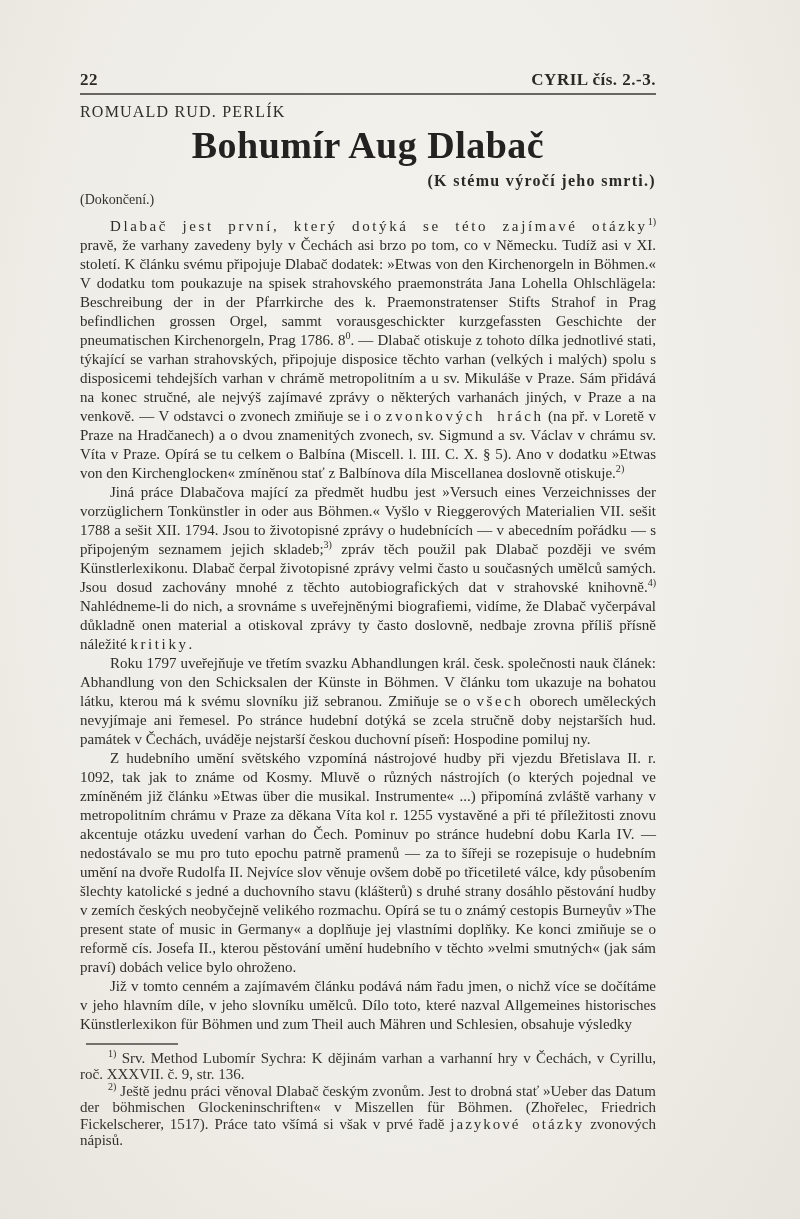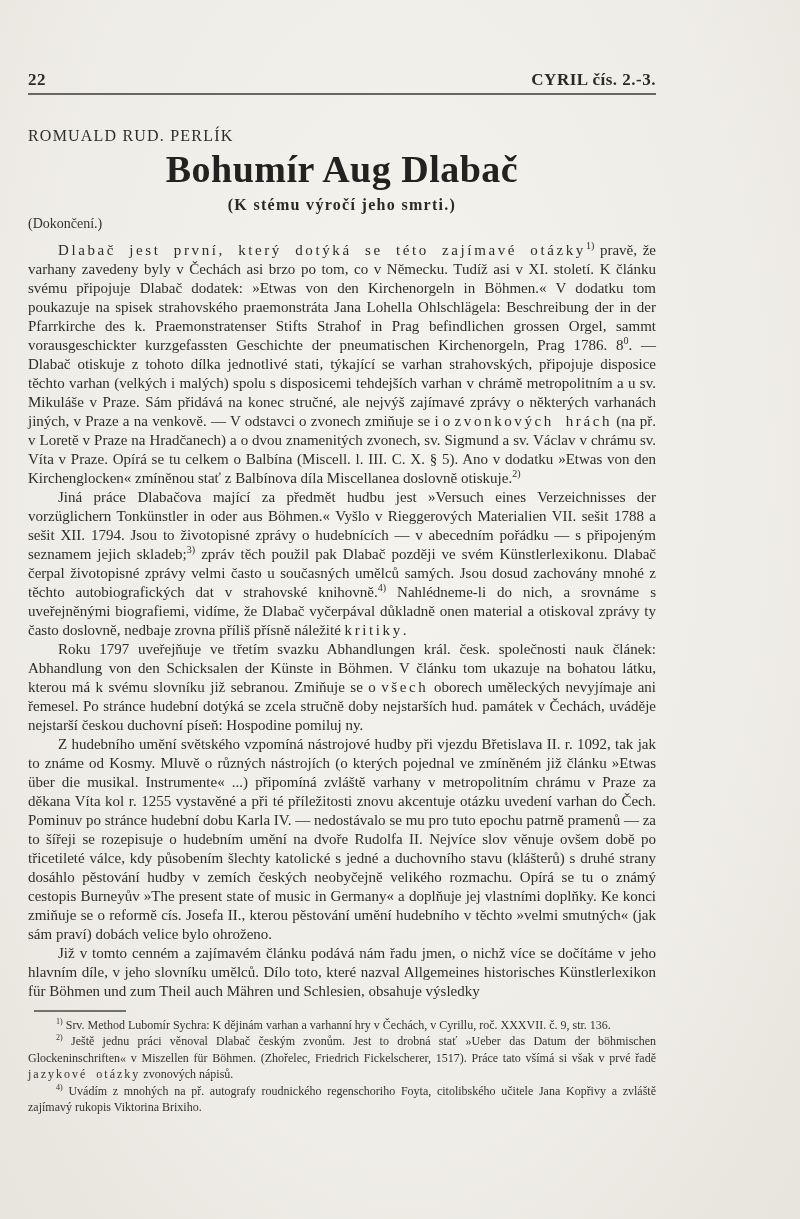--- a/index.html
+++ b/index.html
@@ -13,54 +13,54 @@
     background:
       radial-gradient(ellipse at 50% 38%, #f4f3ee 0%, #efede7 62%, #e6e4dc 100%);
     font-family: "Liberation Serif", "DejaVu Serif", serif;
     color: #2d2c28;
     -webkit-font-smoothing: antialiased;
   }
   .page {
     box-sizing: border-box;
     width: 700px;
     height: 1219px;
-    padding: 70px 44px 0 28px;
+    padding: 70px 44px 0 80px;
   }
   .page-header {
     display: flex;
     justify-content: space-between;
     align-items: baseline;
     font-size: 17px;
     font-weight: bold;
     letter-spacing: 0.5px;
     color: #2b2a26;
   }
   .header-rule {
     border-bottom: 2px solid #514f49;
     margin-top: 3px;
     opacity: 0.85;
   }
   .author {
-    margin-top: 32px;
+    margin-top: 8px;
     font-size: 16px;
     letter-spacing: 1.2px;
     color: #2e2d29;
   }
   .title {
     margin: 4px 0 0 0;
     text-align: center;
     font-size: 38px;
     font-weight: bold;
     letter-spacing: 0.5px;
     color: #232220;
     line-height: 1.1;
   }
   .subtitle {
     margin-top: 5px;
-    text-align: center;
+    text-align: right;
     font-size: 16px;
     font-weight: bold;
     letter-spacing: 1.3px;
     color: #2a2926;
   }
   .continuation {
     margin-top: 2px;
     text-align: left;
     font-size: 14px;
     color: #34332f;
@@ -85,21 +85,21 @@
     font-size: 67%;
     line-height: 0;
   }
   .footnote-rule {
     width: 92px;
     border-top: 2px solid #54524c;
     margin: 9px 0 5px 6px;
     opacity: 0.8;
   }
   .footnotes {
-    font-size: 12px;
+    font-size: 15px;
     line-height: 16.5px;
     text-align: justify;
     color: #33322e;
   }
   .footnote {
     margin: 0;
     text-indent: 28px;
   }
   .footnote .seg-spaced {
     letter-spacing: 2px;
@@ -129,16 +129,15 @@
     <p class="para"><span>Roku 1797 uveřejňuje ve třetím svazku Abhandlungen král. česk. společnosti nauk článek: Abhandlung von den Schicksalen der Künste in Böhmen. V článku tom ukazuje na bohatou látku, kterou má k svému slovníku již sebranou. Zmiňuje se o </span><span class="seg-spaced">všech</span><span> oborech uměleckých nevyjímaje ani řemesel. Po stránce hudební dotýká se zcela stručně doby nejstarších hud. památek v Čechách, uváděje nejstarší českou duchovní píseň: Hospodine pomiluj ny.</span></p>
     <p class="para"><span>Z hudebního umění světského vzpomíná nástrojové hudby při vjezdu Břetislava II. r. 1092, tak jak to známe od Kosmy. Mluvě o různých nástrojích (o kterých pojednal ve zmíněném již článku »Etwas über die musikal. Instrumente« ...) připomíná zvláště varhany v metropolitním chrámu v Praze za děkana Víta kol r. 1255 vystavěné a při té příležitosti znovu akcentuje otázku uvedení varhan do Čech. Pominuv po stránce hudební dobu Karla IV. — nedostávalo se mu pro tuto epochu patrně pramenů — za to šířeji se rozepisuje o hudebním umění na dvoře Rudolfa II. Nejvíce slov věnuje ovšem době po třicetileté válce, kdy působením šlechty katolické s jedné a duchovního stavu (klášterů) s druhé strany dosáhlo pěstování hudby v zemích českých neobyčejně velikého rozmachu. Opírá se tu o známý cestopis Burneyův »The present state of music in Germany« a doplňuje jej vlastními doplňky. Ke konci zmiňuje se o reformě cís. Josefa II., kterou pěstování umění hudebního v těchto »velmi smutných« (jak sám praví) dobách velice bylo ohroženo.</span></p>
     <p class="para"><span>Již v tomto cenném a zajímavém článku podává nám řadu jmen, o nichž více se dočítáme v jeho hlavním díle, v jeho slovníku umělců. Dílo toto, které nazval Allgemeines historisches Künstlerlexikon für Böhmen und zum Theil auch Mähren und Schlesien, obsahuje výsledky</span></p>
   </div>
 
   <div class="footnote-rule"></div>
 
   <div class="footnotes">
     <p class="footnote"><span class="seg-sup">1)</span><span> Srv. Method Lubomír Sychra: K dějinám varhan a varhanní hry v Čechách, v Cyrillu, roč. XXXVII. č. 9, str. 136.</span></p>
     <p class="footnote"><span class="seg-sup">2)</span><span> Ještě jednu práci věnoval Dlabač českým zvonům. Jest to drobná stať »Ueber das Datum der böhmischen Glockeninschriften« v Miszellen für Böhmen. (Zhořelec, Friedrich Fickelscherer, 1517). Práce tato všímá si však v prvé řadě </span><span class="seg-spaced">jazykové otázky</span><span> zvonových nápisů.</span></p>
-    <p class="footnote"><span class="seg-sup">4)</span><span> Uvádím z mnohých na př. autografy roudnického regenschoriho Foyta, citolibského učitele Jana Kopřivy a zvláště zajímavý rukopis Viktorina Brixiho.</span></p>
   </div>
 
 </div>
 
 </body></html>

